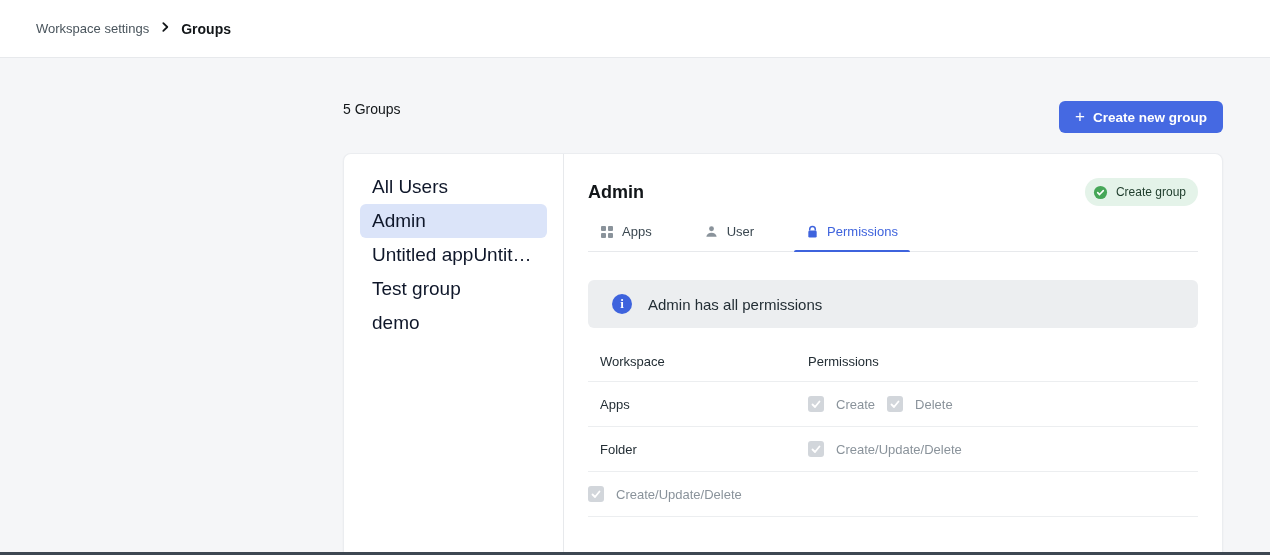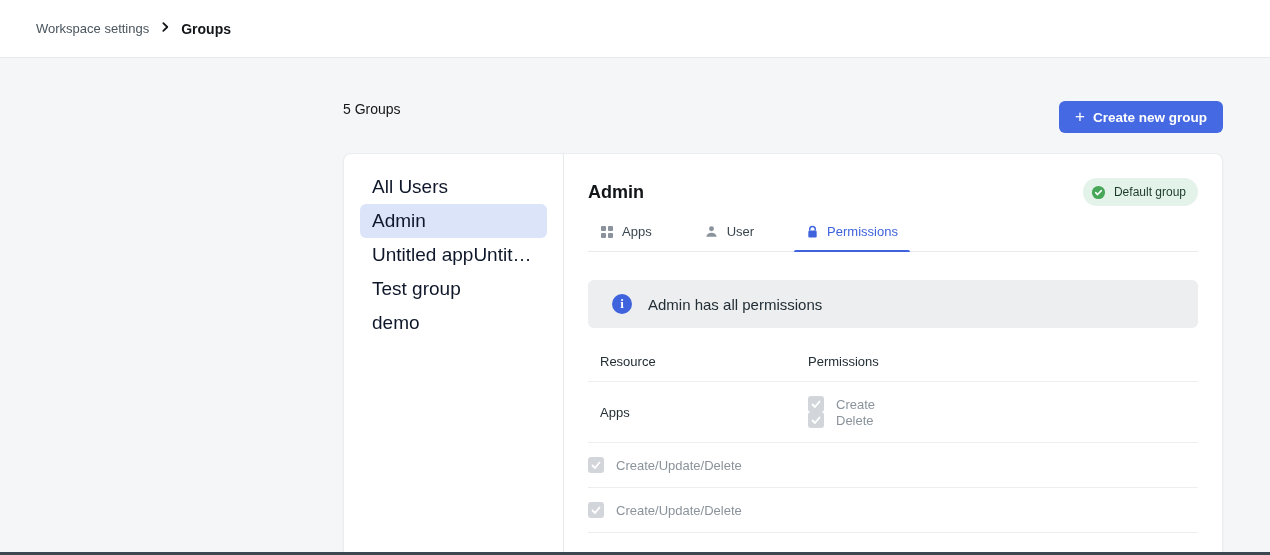--- a/index.html
+++ b/index.html
@@ -93,21 +93,21 @@
     display: grid; grid-template-columns: 220px 1fr;
     padding: 8px 0 12px; border-bottom: 1px solid #eceef0;
     font-size: 13px; font-weight: 500; color: #232e35;
   }
   .perm-head .col-resource { padding-left: 12px; }
   .perm-row {
     display: grid; grid-template-columns: 220px 1fr; align-items: center;
     padding: 14px 0; border-bottom: 1px solid #eceef0;
   }
   .res-name { font-size: 13px; color: #232e35; padding-left: 12px; }
-  .perm-checks { display: flex; flex-direction: column; }
+  .perm-checks { display: flex; gap: 12px; }
   .check-line { display: flex; align-items: center; gap: 12px; }
   .checkbox {
     width: 16px; height: 16px; border-radius: 3px; background: #d2d6db;
     display: flex; align-items: center; justify-content: center; flex-shrink: 0;
   }
   .check-label { font-size: 13px; color: #8a939b; }
 
   .bottom-edge { position: absolute; left: 0; right: 0; bottom: 0; height: 3px; background: #3d4752; }
 </style>
 </head>
@@ -146,21 +146,21 @@
 
     <section class="detail">
 
       <div class="detail-head">
         <h2 class="group-title">Admin</h2>
         <div class="badge">
           <svg width="15" height="15" viewBox="0 0 16 16">
             <circle cx="8" cy="8" r="7" fill="#46A758"></circle>
             <path d="M5 8.2l2 2 4-4.2" fill="none" stroke="#fff" stroke-width="1.7" stroke-linecap="round" stroke-linejoin="round"></path>
           </svg>
-          <span>Default group</span>
+          <span>Create group</span>
         </div>
       </div>
 
       <div class="tabs">
         <div class="tab">
           <svg width="14" height="14" viewBox="0 0 14 14" fill="#8a939b">
             <rect x="1" y="1" width="5" height="5" rx="1"></rect>
               <rect x="8" y="1" width="5" height="5" rx="1"></rect>
             <rect x="1" y="8" width="5" height="5" rx="1"></rect>
               <rect x="8" y="8" width="5" height="5" rx="1"></rect>
@@ -183,21 +183,21 @@
         </div>
       </div>
 
       <div class="banner">
         <span class="info-icon">i</span>
         <span class="banner-text">Admin has all permissions</span>
       </div>
 
       <div class="perm-table">
         <div class="perm-head">
-          <div class="col-resource">Resource</div>
+          <div class="col-resource">Workspace</div>
           <div class="col-permissions">Permissions</div>
         </div>
 
         <div class="perm-row">
           <div class="res-name">Apps</div>
           <div class="perm-checks">
             <div class="check-line">
               <span class="checkbox">
                 <svg width="10" height="9" viewBox="0 0 10 9">
                     <path d="M1.5 4.5 4 7l4.5-5.5" fill="none" stroke="#fff" stroke-width="1.8" stroke-linecap="round" stroke-linejoin="round"></path>
@@ -210,20 +210,21 @@
                 <svg width="10" height="9" viewBox="0 0 10 9">
                     <path d="M1.5 4.5 4 7l4.5-5.5" fill="none" stroke="#fff" stroke-width="1.8" stroke-linecap="round" stroke-linejoin="round"></path>
                   </svg>
               </span>
               <span class="check-label">Delete</span>
             </div>
           </div>
         </div>
 
         <div class="perm-row">
+          <div class="res-name">Folder</div>
           <div class="perm-checks">
             <div class="check-line">
               <span class="checkbox">
                 <svg width="10" height="9" viewBox="0 0 10 9">
                     <path d="M1.5 4.5 4 7l4.5-5.5" fill="none" stroke="#fff" stroke-width="1.8" stroke-linecap="round" stroke-linejoin="round"></path>
                   </svg>
               </span>
               <span class="check-label">Create/Update/Delete</span>
             </div>
           </div>

